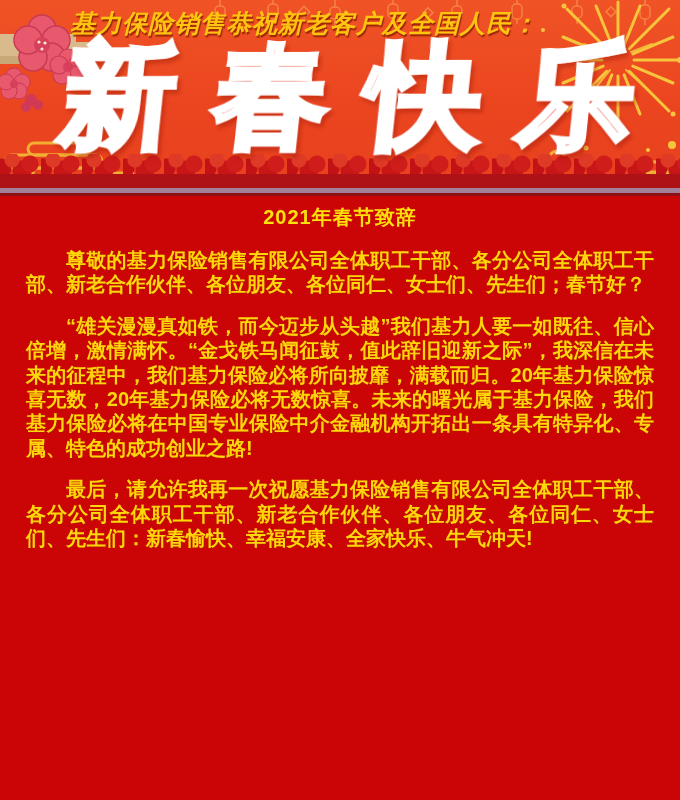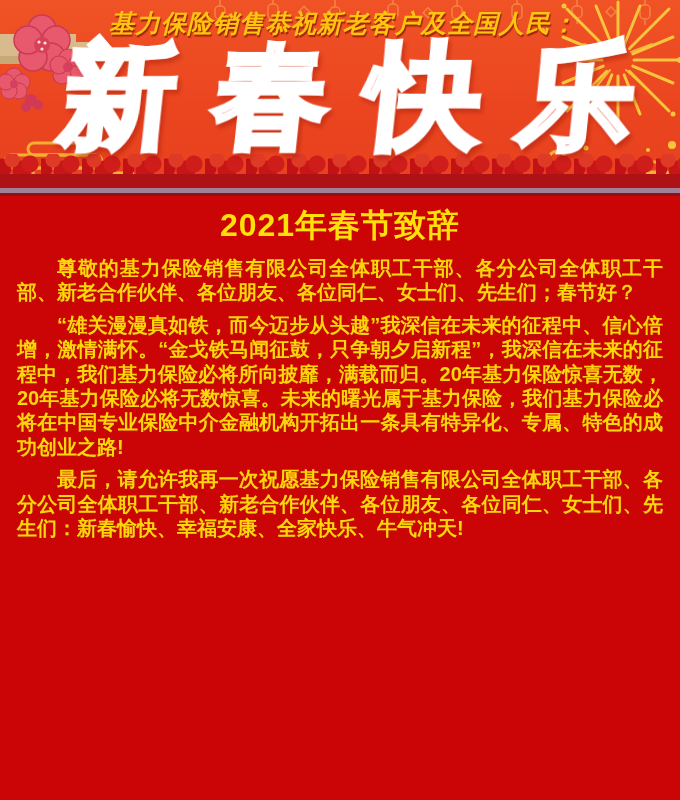--- a/index.html
+++ b/index.html
@@ -5,21 +5,21 @@
   html,body{margin:0;padding:0;}
   body{width:680px;font-family:"Liberation Sans","DejaVu Sans",sans-serif;}
   .poster{position:relative;width:680px;height:800px;overflow:hidden;background:#CB0506;}
 
   
   .header{position:relative;width:680px;height:196px;
     background:linear-gradient(180deg,#F05325 0%,#EB4520 55%,#E8401D 100%);overflow:hidden;}
   .lantern-garland{position:absolute;top:0;left:0;width:680px;height:30px;opacity:.45;z-index:1;}
   .greeting{position:absolute;top:7px;left:70px;width:500px;z-index:3;
     font-size:25px;font-weight:bold;font-style:italic;letter-spacing:1px;
-    color:#FFC40F;text-shadow:1px 2px 1px rgba(140,30,0,.85);white-space:nowrap;margin-left:39px;}
+    color:#FFC40F;text-shadow:1px 2px 1px rgba(140,30,0,.85);white-space:nowrap;}
   .main-title{position:absolute;top:40px;left:62px;width:572px;height:118px;z-index:3;
     display:flex;justify-content:space-between;transform:skewX(-6deg);
     filter:drop-shadow(3px 4px 2px rgba(140,15,0,.35));}
   .main-title span{font-size:114px;line-height:112px;font-weight:900;
     background:linear-gradient(180deg,#F8917B 0%,#ED3B1F 45%,#D90F0C 90%);
     -webkit-background-clip:text;background-clip:text;
     color:#DD1510;-webkit-text-fill-color:transparent;
     -webkit-text-stroke:5px #ffffff;}
   .decor{position:absolute;z-index:2;}
   .plum{top:4px;left:0;}
@@ -40,23 +40,23 @@
       radial-gradient(circle 10px at 2px 14px,#C21216 9px,rgba(0,0,0,0) 10px),
       radial-gradient(circle 10px at 22px 16px,#C81617 9px,rgba(0,0,0,0) 10px);
     background-size:41px 22px,41px 22px,41px 22px,41px 22px;background-repeat:repeat-x;}
   .band-dark{position:absolute;left:0;bottom:8px;width:680px;height:14px;background:#AE1216;z-index:3;}
   .band-mauve{position:absolute;left:0;bottom:3px;width:680px;height:5px;background:#A3809A;z-index:3;}
   .band-edge{position:absolute;left:0;bottom:0;width:680px;height:3px;background:#8C1014;z-index:3;}
 
   
   .content{position:relative;width:680px;height:604px;background:#CB0506;
     padding:4px 9px 0;box-sizing:border-box;}
-  .speech-title{margin:4px 0 8px;text-align:center;font-size:32px;font-weight:800;
+  .speech-title{margin:4px 0 8px;text-align:center;font-size:20px;font-weight:800;
     color:#FFE10A;letter-spacing:1px;}
-  .content p{margin:8px;color:#FFD60A;font-weight:bold;font-size:20px;line-height:24.4px;
+  .content p{margin:17px;color:#FFD60A;font-weight:bold;font-size:20px;line-height:24.4px;
     text-indent:2em;text-align:justify;text-shadow:1px 1px 0 rgba(150,50,0,.3);}
 </style>
 </head>
 <body>
 
 <div class="poster">
 
   <div class="header">
 
     <svg class="lantern-garland decor" width="680" height="30" viewBox="0 0 680 30">
@@ -228,18 +228,18 @@
     <div class="bumps"></div>
     <div class="band-dark"></div>
     <div class="band-mauve"></div>
     <div class="band-edge"></div>
   </div>
 
   <div class="content">
     <h1 class="speech-title">2021年春节致辞</h1>
 
     <p>尊敬的基力保险销售有限公司全体职工干部、各分公司全体职工干部、新老合作伙伴、各位朋友、各位同仁、女士们、先生们；春节好？</p>
-    <p>“雄关漫漫真如铁，而今迈步从头越”我深信在未来的征程中、信心倍增，激情满怀。“金戈铁马闻征鼓，只争朝夕启新程”，我深信在未来的征程中，我们基力保险必将所向披靡，满载而归。20年基力保险惊喜无数，20年基力保险必将无数惊喜。未来的曙光属于基力保险，我们基力保险必将在中国专业保险中介金融机构开拓出一条具有特异化、专属、特色的成功创业之路!</p>
+    <p>“雄关漫漫真如铁，而今迈步从头越”我们基力人要一如既往、信心倍增，激情满怀。“金戈铁马闻征鼓，值此辞旧迎新之际”，我深信在未来的征程中，我们基力保险必将所向披靡，满载而归。20年基力保险惊喜无数，20年基力保险必将无数惊喜。未来的曙光属于基力保险，我们基力保险必将在中国专业保险中介金融机构开拓出一条具有特异化、专属、特色的成功创业之路!</p>
     <p>最后，请允许我再一次祝愿基力保险销售有限公司全体职工干部、各分公司全体职工干部、新老合作伙伴、各位朋友、各位同仁、女士们、先生们：新春愉快、幸福安康、全家快乐、牛气冲天!</p>
 
   </div>
 
 </div>
 
 </body></html>

